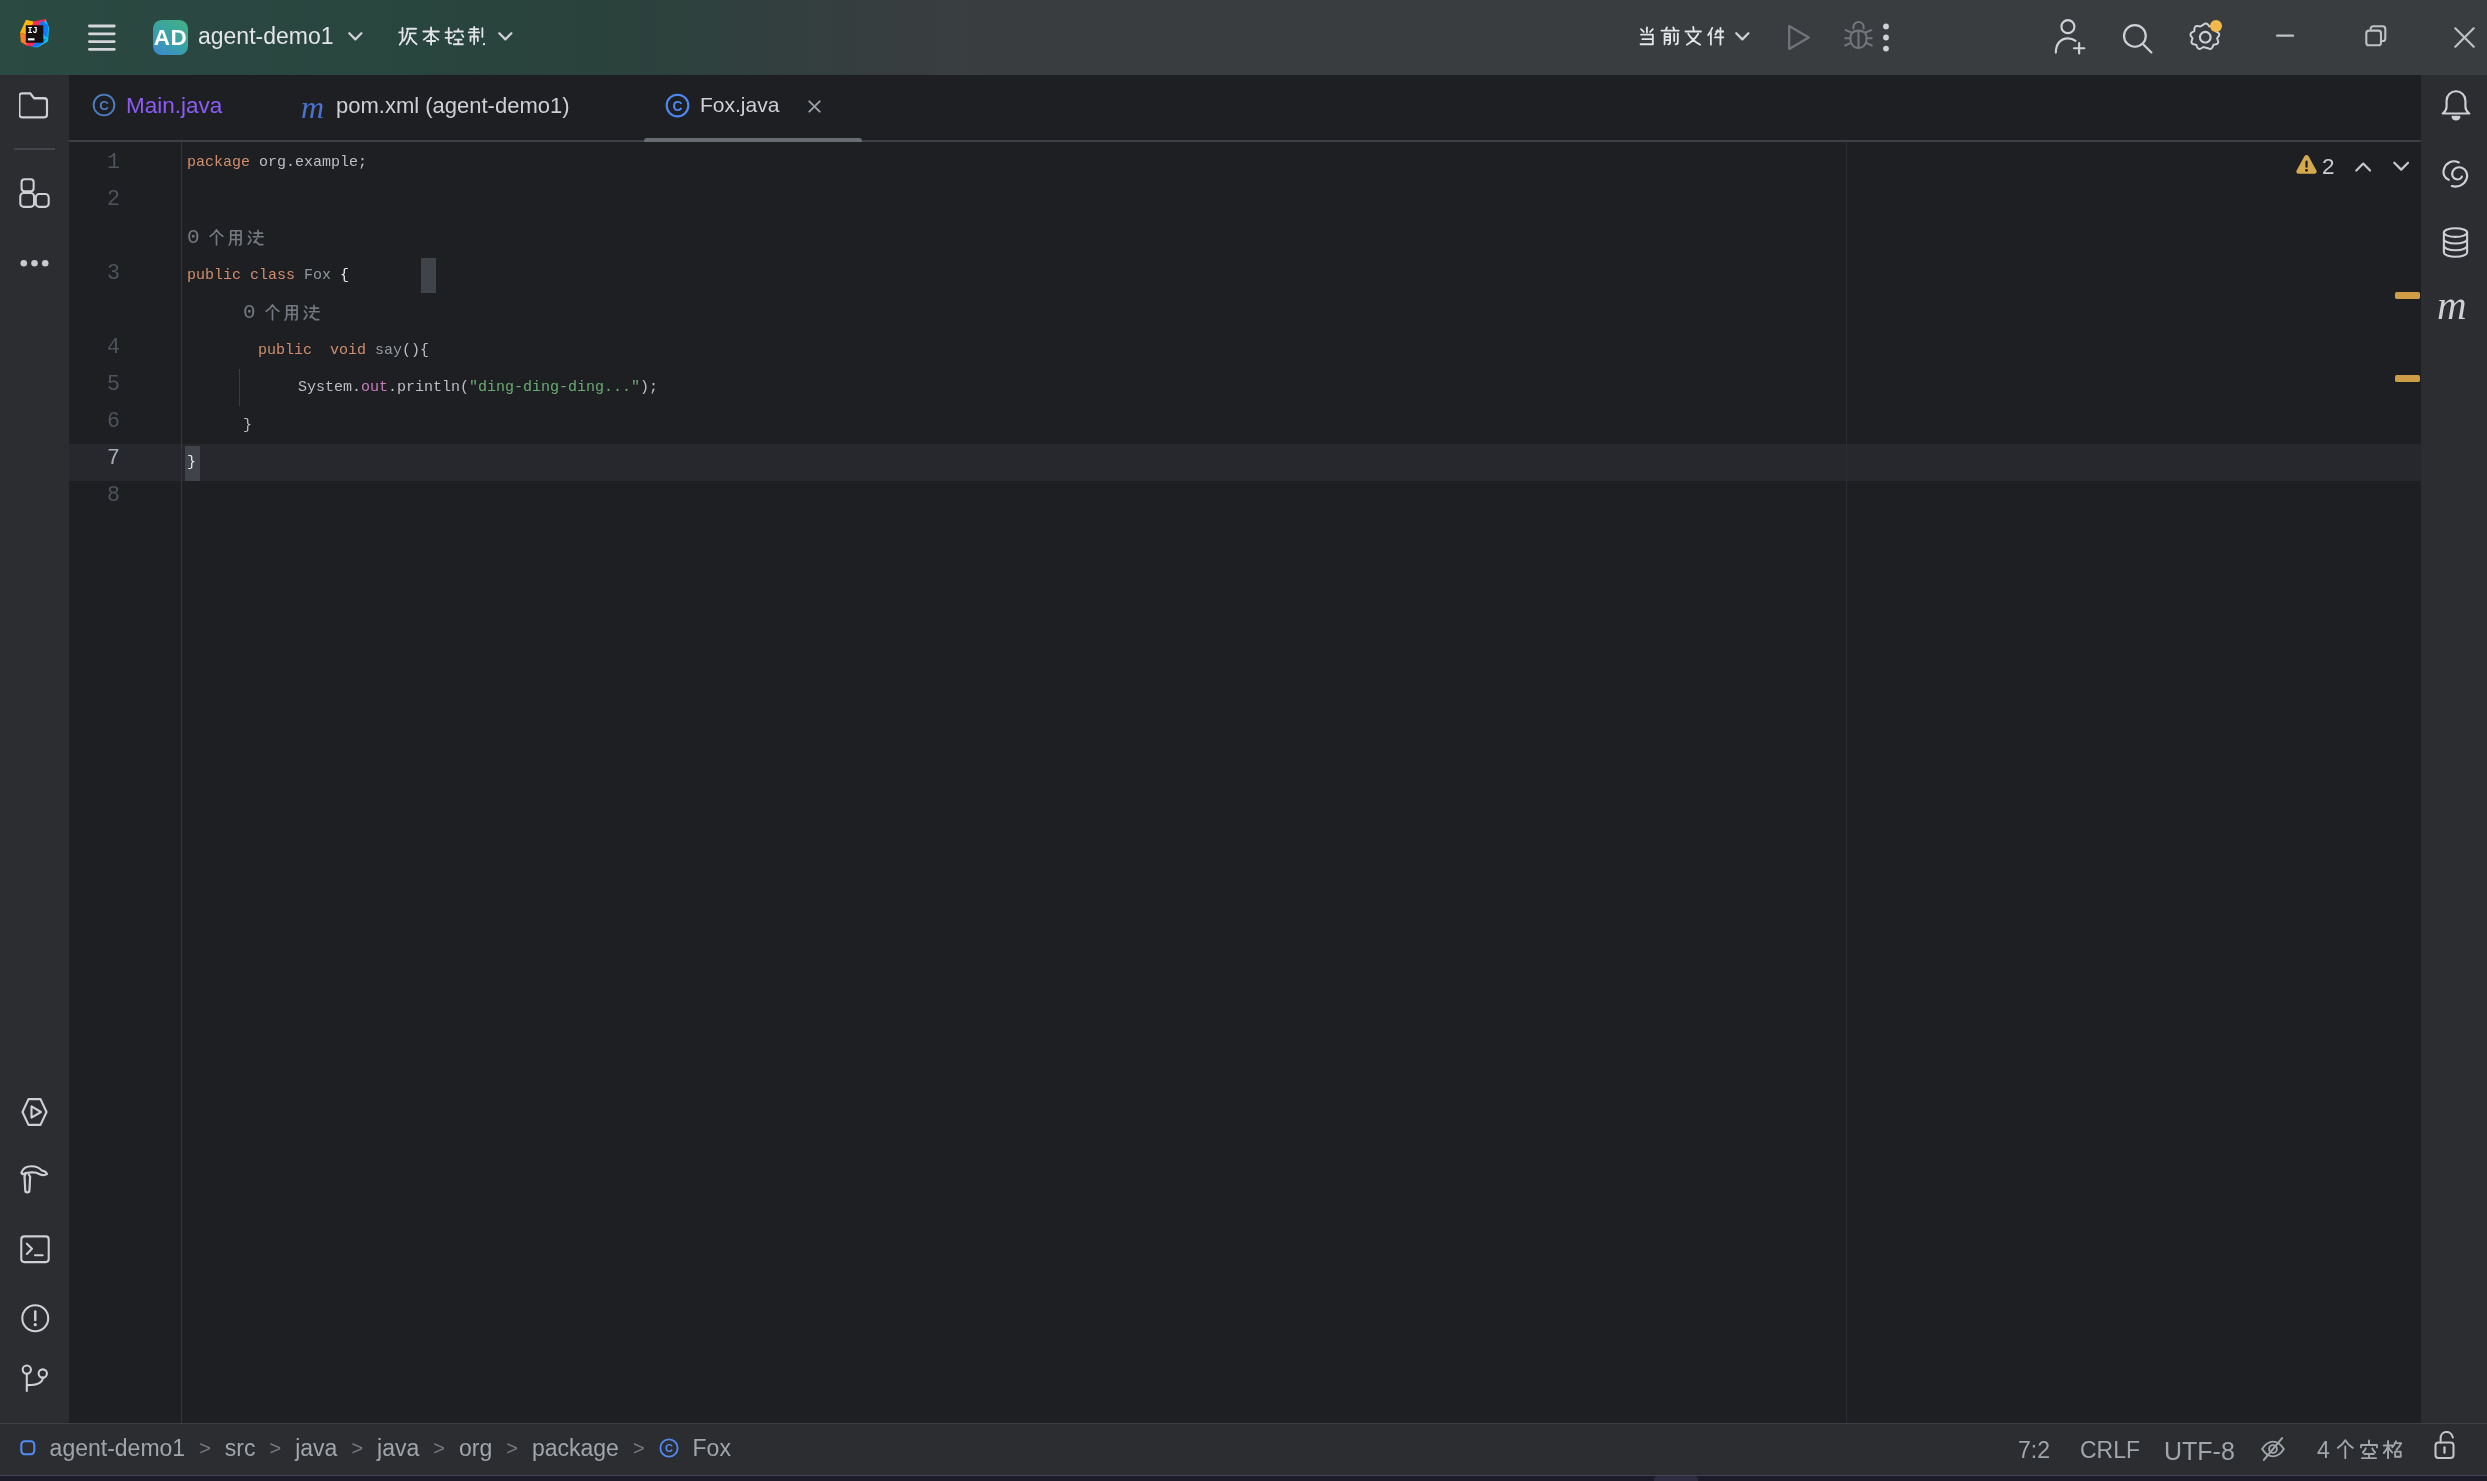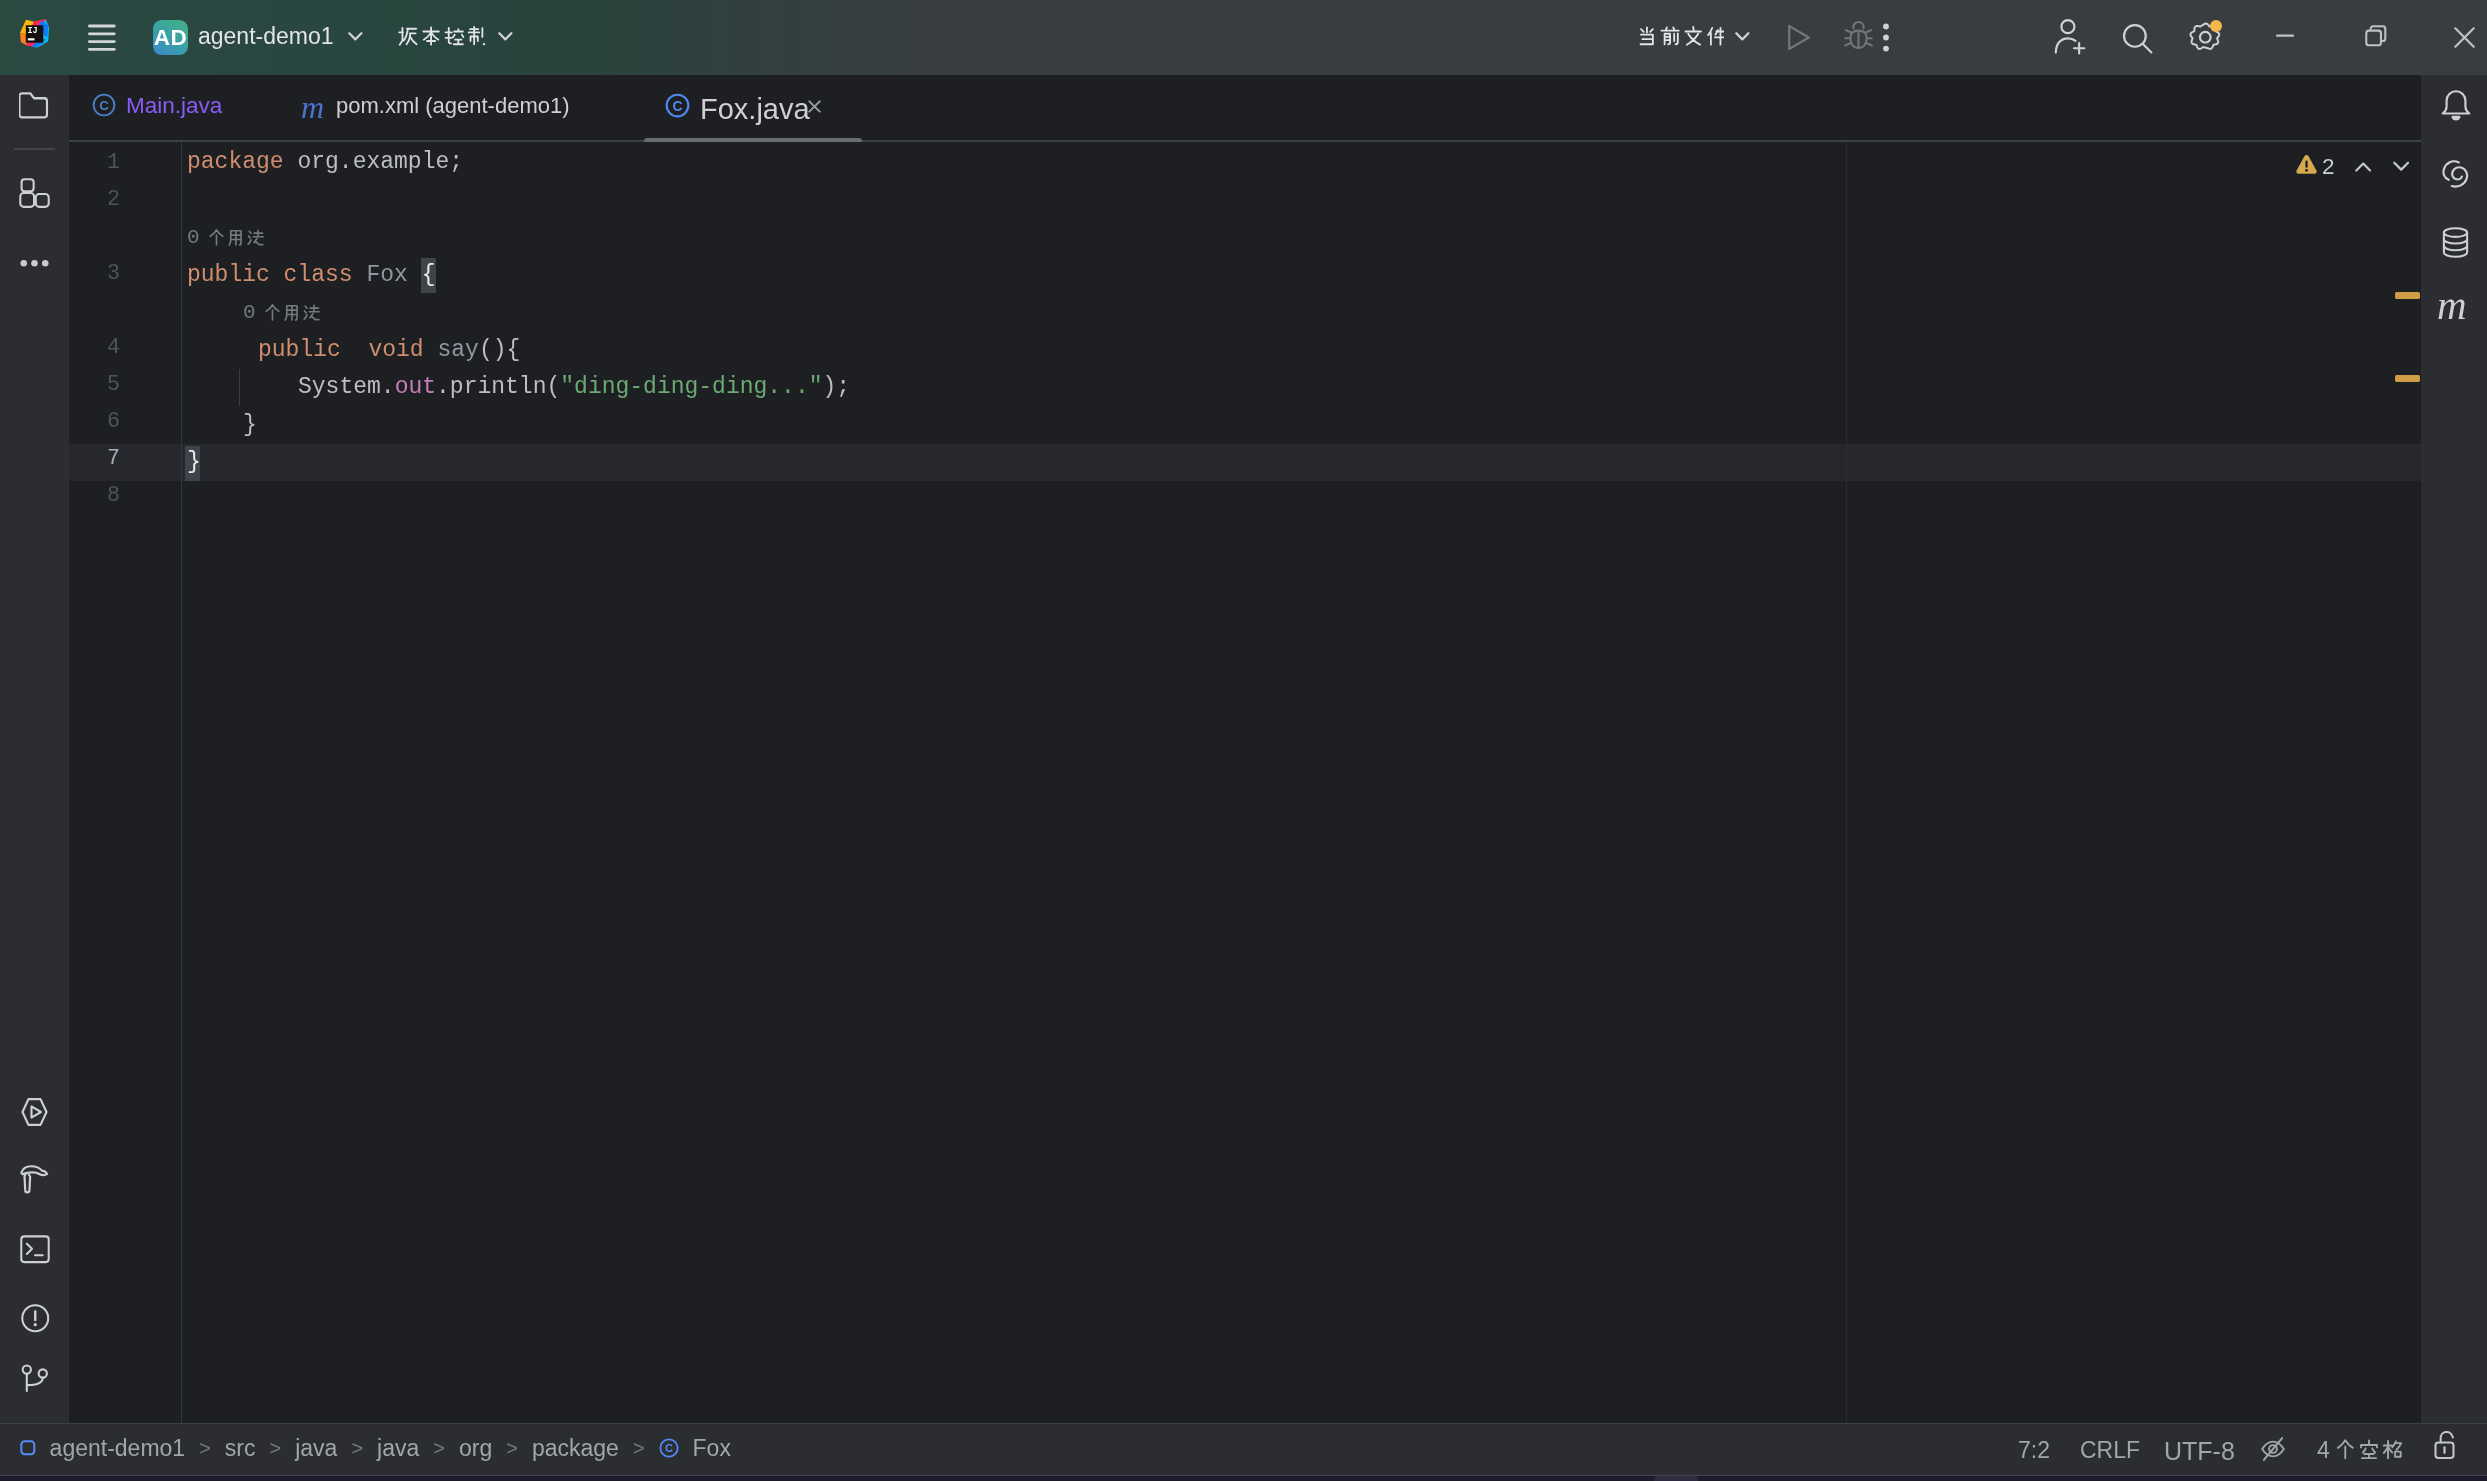--- a/index.html
+++ b/index.html
@@ -1,21 +1,21 @@
 <!DOCTYPE html>
 <html style="font-size:14px"><head>
 <meta charset="utf-8">
 <style>
 *{margin:0;padding:0;box-sizing:border-box}
 html,body{width:2487px;height:1482px;overflow:hidden;background:#1e1f22;font-family:"Liberation Sans",sans-serif;}
 .abs{position:absolute}
 svg{display:block}
 .cjk{stroke:currentColor;fill:none;stroke-width:2;stroke-linecap:round;stroke-linejoin:round}
 .ico{stroke:#ced0d6;fill:none;stroke-width:2.3;stroke-linecap:round;stroke-linejoin:round}
-.mono{font-family:"Liberation Mono",monospace;font-size:23px;line-height:37px;white-space:pre}
+.mono{font-family:"Liberation Mono",monospace;font-size:15px;line-height:37px;white-space:pre}
 </style>
 </head>
 <body>
 <svg width="0" height="0" style="position:absolute">
 <defs>
 <symbol id="g-ban" viewBox="0 0 24 24">
         <path d="M6 3v14M2.5 8h4M6 17l-3 4.5M11 4h10M12 4q-1 8-4.5 13M14 9h6.5M14.5 9q0 7-4 12M14.5 13q2.5 5 7 8"></path>
       </symbol>
 <symbol id="g-ben" viewBox="0 0 24 24">
         <path d="M3.5 7h17M12 2.5v19M12 8q-3 5-8 8M12 8q3 5 8 8M7.5 17.5h9"></path>
@@ -176,21 +176,21 @@
 
 <div class="abs" style="left:301px;top:89px;font-family:'Liberation Serif',serif;font-style:italic;font-size:32px;color:#4a72cf">m</div>
 <div class="abs" style="left:336px;top:93px;font-size:22px;color:#ced0d6">pom.xml (agent-demo1)</div>
 
 <svg class="abs" style="left:665px;top:93px" width="25" height="25" viewBox="0 0 28 28">
     <g fill="none" stroke="#4d89f0" stroke-width="2.4">
       <circle cx="14" cy="14" r="12.1"></circle>
     </g>
     <text x="14" y="19.8" text-anchor="middle" font-family="Liberation Sans" font-size="15.5" font-weight="600" fill="#4d89f0">C</text>
   </svg>
-<div class="abs" style="left:700px;top:93px;font-size:29px;color:#ced0d6">Fox.java</div>
+<div class="abs" style="left:700px;top:93px;font-size:21px;color:#ced0d6">Fox.java</div>
 <svg class="abs" style="left:808px;top:100px" width="13" height="13" viewBox="0 0 15 15">
     <path d="M1.5 1.5l12 12M13.5 1.5l-12 12" stroke="#9aa0a6" stroke-width="2.2" stroke-linecap="round"></path>
   </svg>
 
 <svg class="abs" style="left:19px;top:91px" width="31" height="29" viewBox="0 0 36 32" preserveAspectRatio="none">
     <path d="M3.5 2.5h9.5l4.5 5.5h12a3 3 0 0 1 3 3v15a3 3 0 0 1-3 3h-26a3 3 0 0 1-3-3v-20.5a3 3 0 0 1 3-3z" fill="none" stroke="#ced0d6" stroke-width="2.5" stroke-linejoin="round"></path>
   </svg>
 <div class="abs" style="left:14px;top:148px;width:41px;height:1.6px;background:#43454a"></div>
 <svg class="abs" style="left:19px;top:177px" width="31" height="33" viewBox="0 0 36 38">
     <g fill="none" stroke="#ced0d6" stroke-width="2.4">

